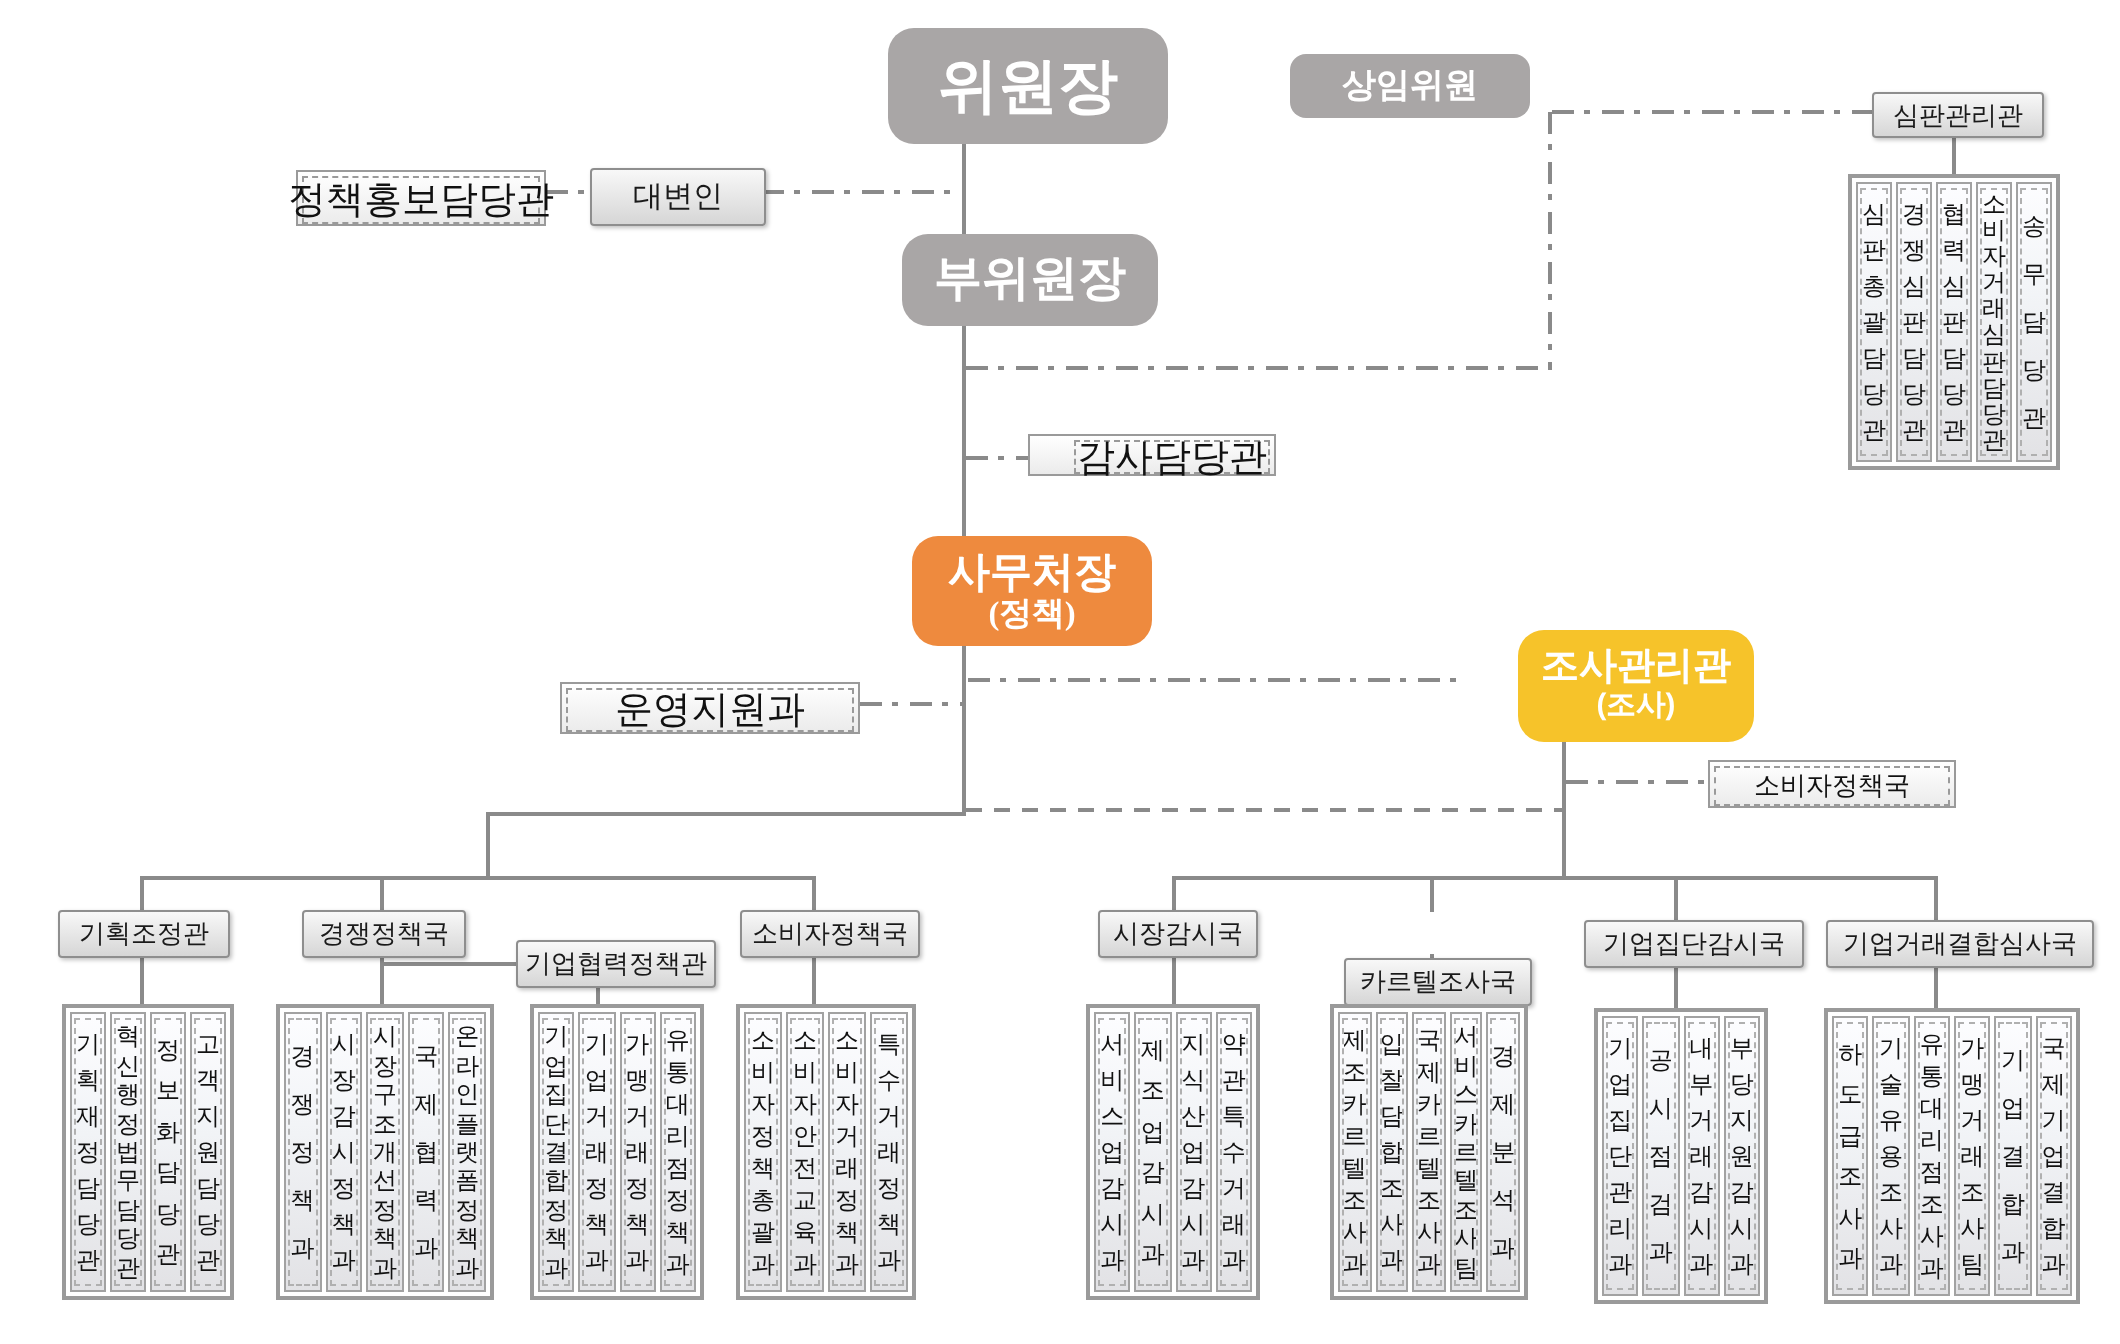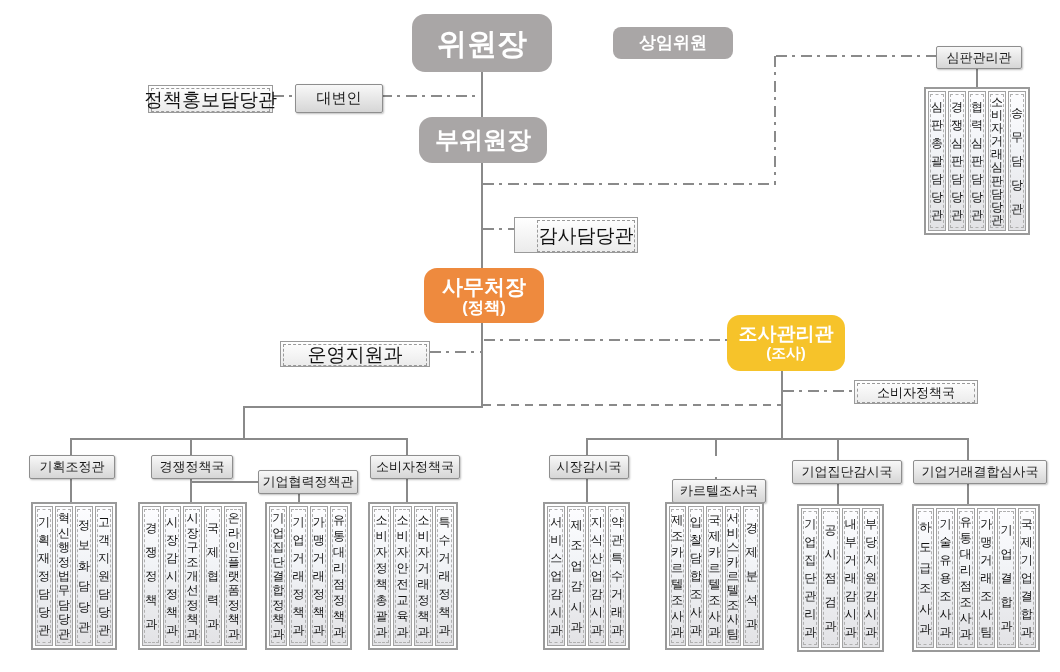--- a/index.html
+++ b/index.html
@@ -21,24 +21,24 @@
   .ln{position:absolute;}
   .hsolid{background:var(--line);}
   .vsolid{background:var(--line);}
   .hdash{background:repeating-linear-gradient(90deg,var(--line) 0 8px,transparent 8px 14px);}
   .hdashdot{background:repeating-linear-gradient(90deg,var(--line) 0 11px,transparent 11px 16px,var(--line) 16px 19px,transparent 19px 25px);}
   .vdashdot{background:repeating-linear-gradient(180deg,var(--line) 0 11px,transparent 11px 16px,var(--line) 16px 19px,transparent 19px 25px);}
   
   .big{
     position:absolute;border-radius:13px;color:#fff;font-weight:bold;
     display:flex;flex-direction:column;align-items:center;justify-content:center;
-    line-height:1.1;text-align:center;
+    line-height:1.1;text-align:center;margin-left:32px;
   }
   .gray{background:var(--box_gray);}
-  .orange{background:var(--accent_orange);}
+  .orange{background:var(--accent_orange);font-family:Liberation Serif, serif;}
   .yellow{background:var(--accent_yellow);}
   .b-chairman{left:412px;top:14px;width:140px;height:58px;font-size:30px;}
   .b-standing{left:613px;top:27px;width:120px;height:32px;font-size:17px;border-radius:8px;}
   .b-vice{left:419px;top:117px;width:128px;height:46px;font-size:24px;}
   .b-secgen{left:424px;top:268px;width:120px;height:55px;font-size:21px;}
   .b-invdir{left:727px;top:315px;width:118px;height:56px;font-size:19px;}
   .big .sub{font-size:0.78em;}
   
   .hdr{
     position:absolute;height:22px;
@@ -64,21 +64,21 @@
     position:absolute;
     border:1px solid #9a9a9a;background:linear-gradient(180deg,#ffffff,#ebebeb);
     padding:2px;box-sizing:border-box;
   }
   .dbox .din{
     height:100%;border:1px dashed #9a9a9a;
     display:flex;align-items:center;justify-content:center;
     font-size:19px;color:#111;white-space:nowrap;
   }
   .d-pr{left:148px;top:85px;width:125px;height:28px;}
-  .d-audit{left:514px;top:217px;width:124px;height:36px;padding-left:22px;}
+  .d-audit{left:514px;top:217px;width:124px;height:21px;padding-left:22px;}
   .d-ops{left:280px;top:341px;width:150px;height:26px;text-align:right;}
   .d-invgen{left:854px;top:380px;width:124px;height:24px;font-size:13px;}
   
   .grp{
     position:absolute;height:148px;
     border:2px solid #9a9a9a;background:#fff;
     box-sizing:border-box;
     display:flex;gap:2px;padding:2px;
   }
   .c-g0{left:924px;top:87px;width:106px;}

